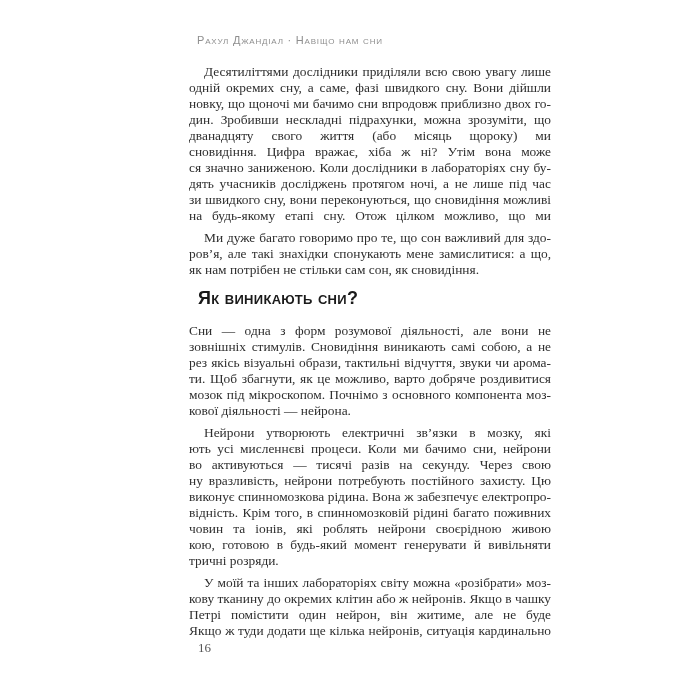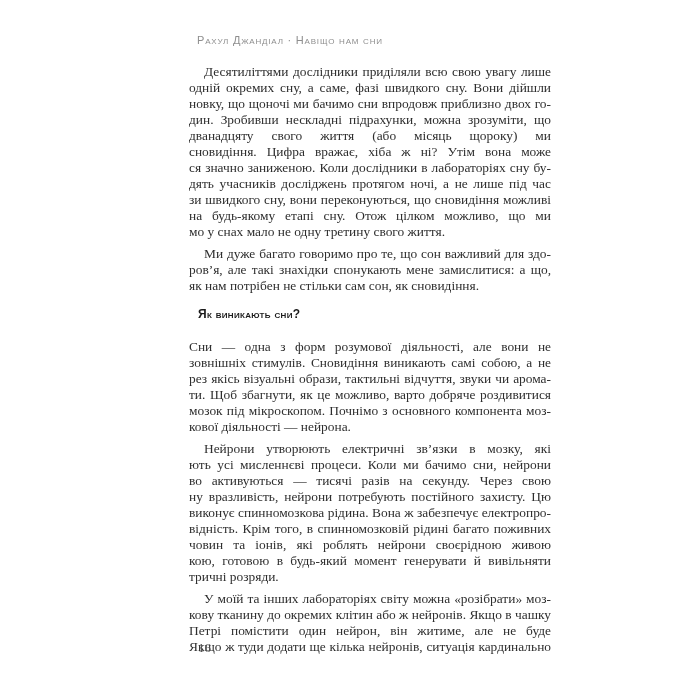--- a/index.html
+++ b/index.html
@@ -41,21 +41,21 @@
     height: 16px;
     overflow: hidden;
     text-align: justify;
     text-align-last: justify;
   }
   .line.first { text-indent: 15px; }
   .line.last  { text-align-last: left; }
   .heading {
     font-family: "Liberation Sans", sans-serif;
     font-weight: 700;
-    font-size: 12px;
+    font-size: 18px;
     line-height: 17px;
     font-variant-caps: small-caps;
     letter-spacing: 0.3px;
     color: var(--heading-text, #1a1a1a);
     padding-left: 15px;
     margin: 12px 0 16px 0;
   }
   .page-number {
     position: absolute;
     left: 198px;
@@ -76,21 +76,20 @@
         <div class="line first">Десятиліттями дослідники приділяли всю свою увагу лише</div>
         <div class="line">одній окремих сну, а саме, фазі швидкого сну. Вони дійшли вис-</div>
         <div class="line">новку, що щоночі ми бачимо сни впродовж приблизно двох го-</div>
         <div class="line">дин. Зробивши нескладні підрахунки, можна зрозуміти, що одну</div>
         <div class="line">дванадцяту свого життя (або місяць щороку) ми роздивляємося</div>
         <div class="line">сновидіння. Цифра вражає, хіба ж ні? Утім вона може виявити-</div>
         <div class="line">ся значно заниженою. Коли дослідники в лабораторіях сну бу-</div>
         <div class="line">дять учасників досліджень протягом ночі, а не лише під час фа-</div>
         <div class="line">зи швидкого сну, вони переконуються, що сновидіння можливі</div>
         <div class="line">на будь-якому етапі сну. Отож цілком можливо, що ми проводи-</div>
-        <div class="line last">мо у снах мало не одну третину свого життя.</div>
       </div>
       <div class="paragraph">
         <div class="line first">Ми дуже багато говоримо про те, що сон важливий для здо-</div>
         <div class="line">ров’я, але такі знахідки спонукають мене замислитися: а що,</div>
         <div class="line last">як нам потрібен не стільки сам сон, як сновидіння.</div>
       </div>
       <div class="heading">Як виникають сни?</div>
       <div class="paragraph">
         <div class="line">Сни — одна з форм розумової діяльності, але вони не потребують</div>
         <div class="line">зовнішніх стимулів. Сновидіння виникають самі собою, а не че-</div>

